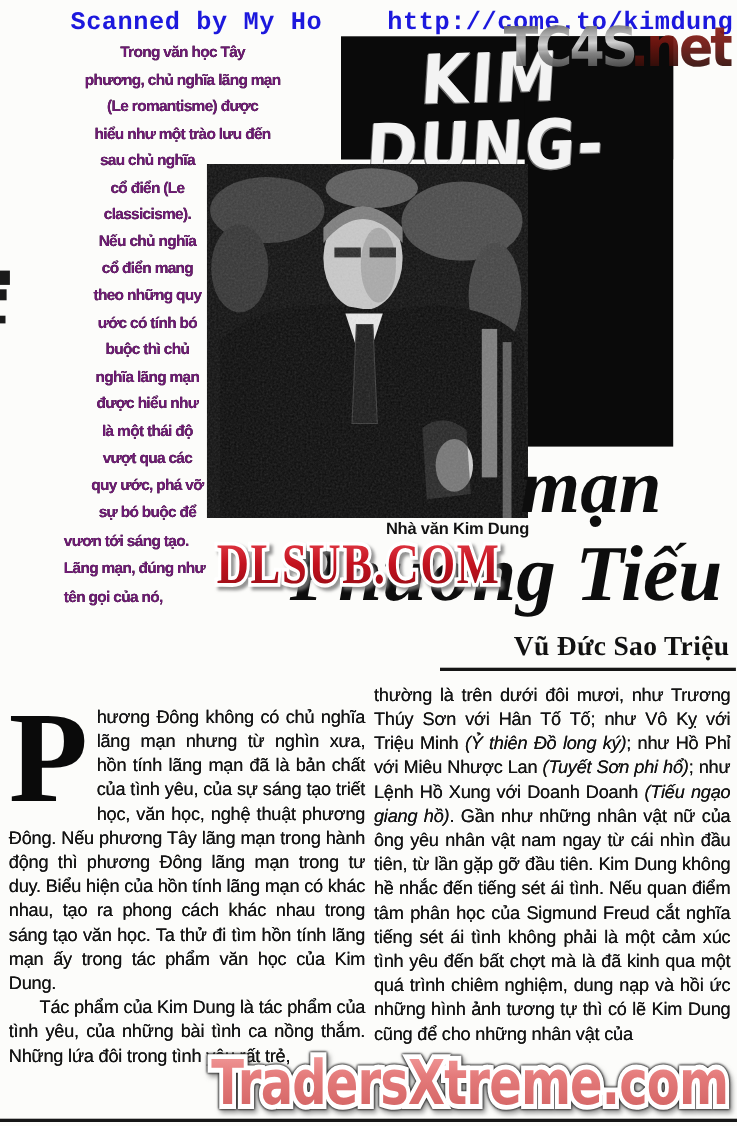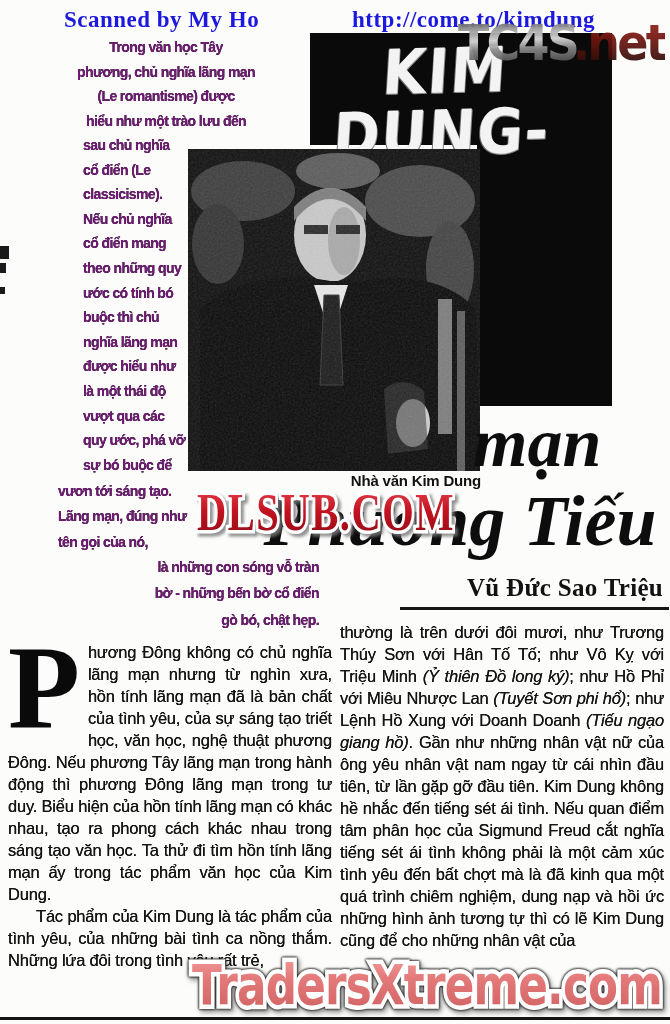--- a/index.html
+++ b/index.html
@@ -2,21 +2,21 @@
 <html style="--page-bg: #fcfcfa; --ink: #121212; --blue: #1c18dd; --dlsub-red-top: #ea4550; --dlsub-red-mid: #c3121f; --dlsub-red-bottom: #8e0c14; --traders-top: #f4a0a0; --traders-mid: #e47a7a; --traders-bottom: #cf5f5f; --tc4s-red-top: #9b241a; --tc4s-red-bottom: #1d0c08;"><head>
 <meta charset="utf-8">
 <style>
   html,body{margin:0;padding:0;background:#777;}
   .page{
     position:relative;width:670px;height:1024px;margin:0 auto;
     background:var(--page-bg,#fcfcfa);overflow:hidden;
     font-family:"Liberation Sans",sans-serif;color:var(--ink,#121212);
   }
   
-  .hdr{position:absolute;top:7px;font-family:Liberation Serif, serif;font-weight:bold;
+  .hdr{position:absolute;top:7px;font-family:Liberation Mono, monospace;font-weight:bold;
        font-size:23px;color:var(--blue,#1c18dd);letter-spacing:.5px;white-space:nowrap;}
   .hdr-left{left:64px;}
   .hdr-url{left:352px;}
   .tc4s{position:absolute;left:458px;top:14px;z-index:9;font-family:"DejaVu Sans",sans-serif;
         font-weight:bold;font-size:50px;letter-spacing:-3px;white-space:nowrap;
         transform:scaleX(.92);transform-origin:left top;opacity:.93;}
   .tc4s span{background-clip:text;-webkit-background-clip:text;color:transparent;}
   .tc4s .t1{background-image:linear-gradient(178deg,#3f3f3f 5%,#e0e0e0 45%,#8a8a8a 60%,#2f2f2f 95%);}
   .tc4s .t2{background-image:linear-gradient(180deg,var(--tc4s-red-top,#9b241a) 8%,#6e1510 45%,var(--tc4s-red-bottom,#1d0c08) 95%);margin-left:-5px;}
   
@@ -38,21 +38,21 @@
     font-family:"Liberation Serif",serif;font-style:italic;font-weight:bold;
     font-size:72px;line-height:1.1;color:#0d0d0d;white-space:nowrap;}
   
   .photo{position:absolute;left:188px;top:149px;z-index:3;}
   .caption{position:absolute;left:250px;top:472px;width:231px;text-align:right;z-index:4;
     font-weight:bold;font-size:15px;letter-spacing:-.2px;}
   
   .intro{position:absolute;font-weight:bold;font-size:14px;letter-spacing:-.6px;
     line-height:24.6px;white-space:pre-line;color:#701a75;text-shadow:0 0 .5px #101010;}
   .blockA{left:26px;top:35px;width:280px;text-align:center;}
-  .blockB{right:485px;top:133px;text-align:left;}
+  .blockB{right:485px;top:133px;text-align:center;}
   .blockC{left:58px;top:479px;width:252px;text-align:left;line-height:25.4px;}
   .blockD{right:351px;top:554px;text-align:right;line-height:26.4px;}
   
   .byline{position:absolute;left:400px;top:574px;width:263px;z-index:4;text-align:right;
     font-family:"Liberation Serif",serif;font-weight:bold;font-size:25px;
     padding:0 6px 5px 0;border-bottom:3.5px solid #151515;letter-spacing:.3px;}
   
   .bodycol{position:absolute;font-size:16.5px;line-height:22px;letter-spacing:-.2px;
     text-align:justify;color:#141414;text-shadow:0 0 .6px #141414;}
   .colL{left:8px;top:641px;width:324px;}
@@ -135,23 +135,20 @@
 buộc thì chủ
 nghĩa lãng mạn
 được hiểu như
 là một thái độ
 vượt qua các
 quy ước, phá vỡ
 sự bó buộc để</div>
   <div class="intro blockC">vươn tới sáng tạo.
 Lãng mạn, đúng như
 tên gọi của nó,</div>
-  <div class="intro blockD">là những con sóng vỗ tràn
-bờ - những bến bờ cổ điển
-gò bó, chật hẹp.</div>
 
   <svg class="dlsub" width="280" height="64" viewBox="0 0 280 64">
     <defs>
       <linearGradient id="gDl" x1="0" y1="0" x2="0" y2="1">
         <stop offset="0%" style="stop-color:var(--dlsub-red-top,#ea4550)"></stop>
         <stop offset="48%" style="stop-color:var(--dlsub-red-mid,#c3121f)"></stop>
         <stop offset="100%" style="stop-color:var(--dlsub-red-bottom,#8e0c14)"></stop>
       </linearGradient>
     </defs>
     <text x="140" y="47" text-anchor="middle" textLength="258" lengthAdjust="spacingAndGlyphs" font-family="Liberation Serif, serif" font-weight="bold" font-size="52" letter-spacing="2" fill="url(#gDl)" stroke="#ffffff" stroke-width="7" paint-order="stroke">DLSUB.COM</text>

